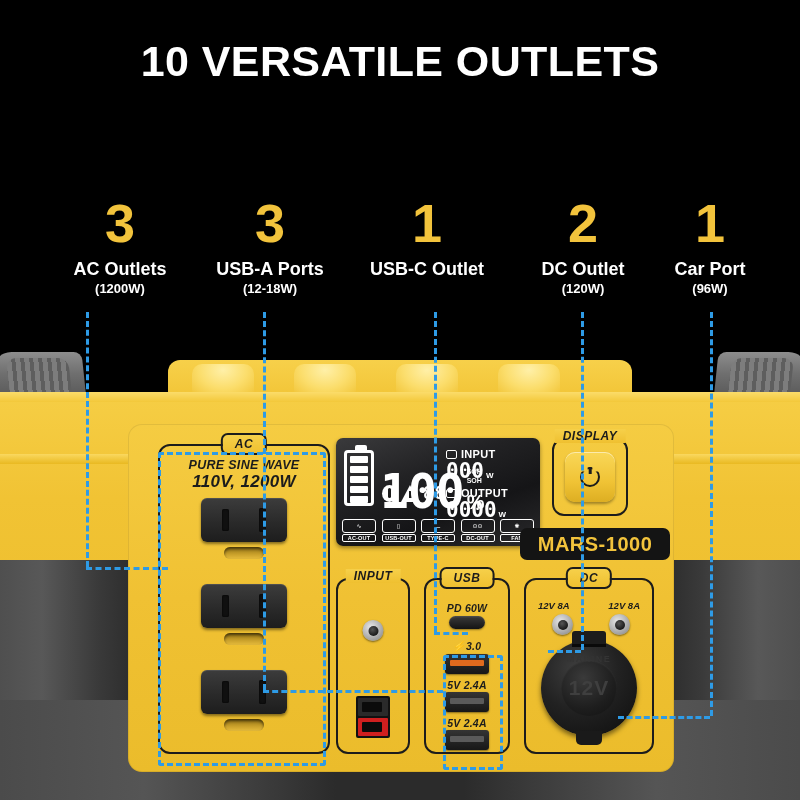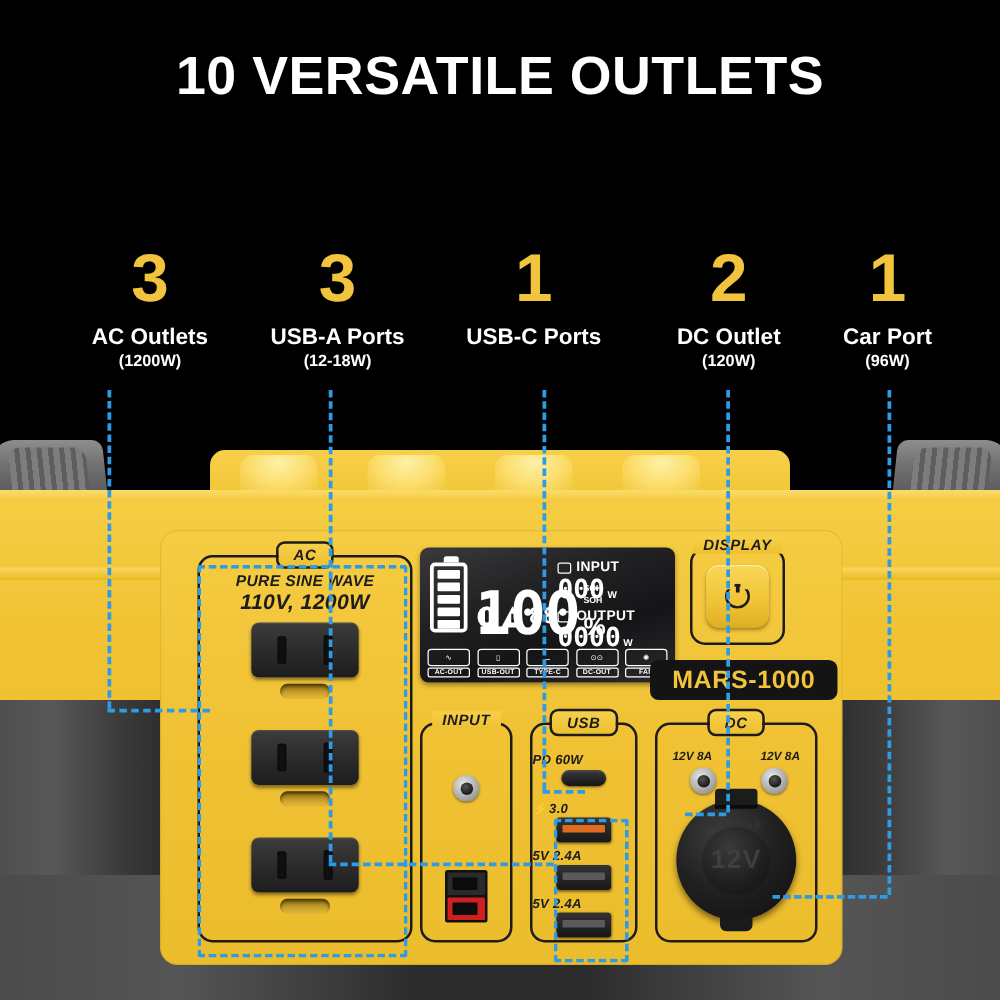--- a/index.html
+++ b/index.html
@@ -209,21 +209,21 @@
     width: 34px; height: 42px; background:#111; border-radius:2px; padding:2px;
     display:flex; flex-direction:column; gap:2px;
   }
   .terminals .t { flex:1; border-radius:1px; position:relative; }
   .terminals .t.black { background:#2a2a2a; }
   .terminals .t.red   { background:#cf1f1f; }
   .terminals .t::after{content:"";position:absolute;left:4px;top:4px;right:6px;bottom:4px;background:#0b0b0b;border-radius:1px;}
 
   
   #usb-frame { left: 296px; top: 154px; width: 86px; height: 176px; }
-  .usb-lbl { position:absolute; left:0; right:0; text-align:left; font-size:10.5px;
+  .usb-lbl { position:absolute; left:0; right:0; text-align:center; font-size:10.5px;
              font-weight:800; font-style:italic; color:#1c1c1c; letter-spacing:.2px; }
   .usbc-port {
     position:absolute; left:50%; transform:translateX(-50%);
     width: 36px; height: 13px; border-radius: 7px;
     background: linear-gradient(180deg,#3a3a3a,#141414);
     box-shadow: inset 0 1px 2px rgba(255,255,255,.12), 0 1px 2px rgba(0,0,0,.4);
   }
   .usba-port {
     position:absolute; left:50%; transform:translateX(-50%);
     width: 44px; height: 20px; border-radius: 3px;
@@ -279,21 +279,21 @@
     <span class="lbl">AC Outlets</span>
     <span class="pw">(1200W)</span>
   </div>
   <div class="callout" style="left:172px;top:196px;width:196px;">
     <span class="num">3</span>
     <span class="lbl">USB-A Ports</span>
     <span class="pw">(12-18W)</span>
   </div>
   <div class="callout" style="left:334px;top:196px;width:186px;">
     <span class="num">1</span>
-    <span class="lbl">USB-C Ports</span>
+    <span class="lbl">USB-C Outlet</span>
   </div>
   <div class="callout" style="left:490px;top:196px;width:186px;">
     <span class="num">2</span>
     <span class="lbl">DC Outlet</span>
     <span class="pw">(120W)</span>
   </div>
   <div class="callout" style="left:628px;top:196px;width:164px;">
     <span class="num">1</span>
     <span class="lbl">Car Port</span>
     <span class="pw">(96W)</span>

